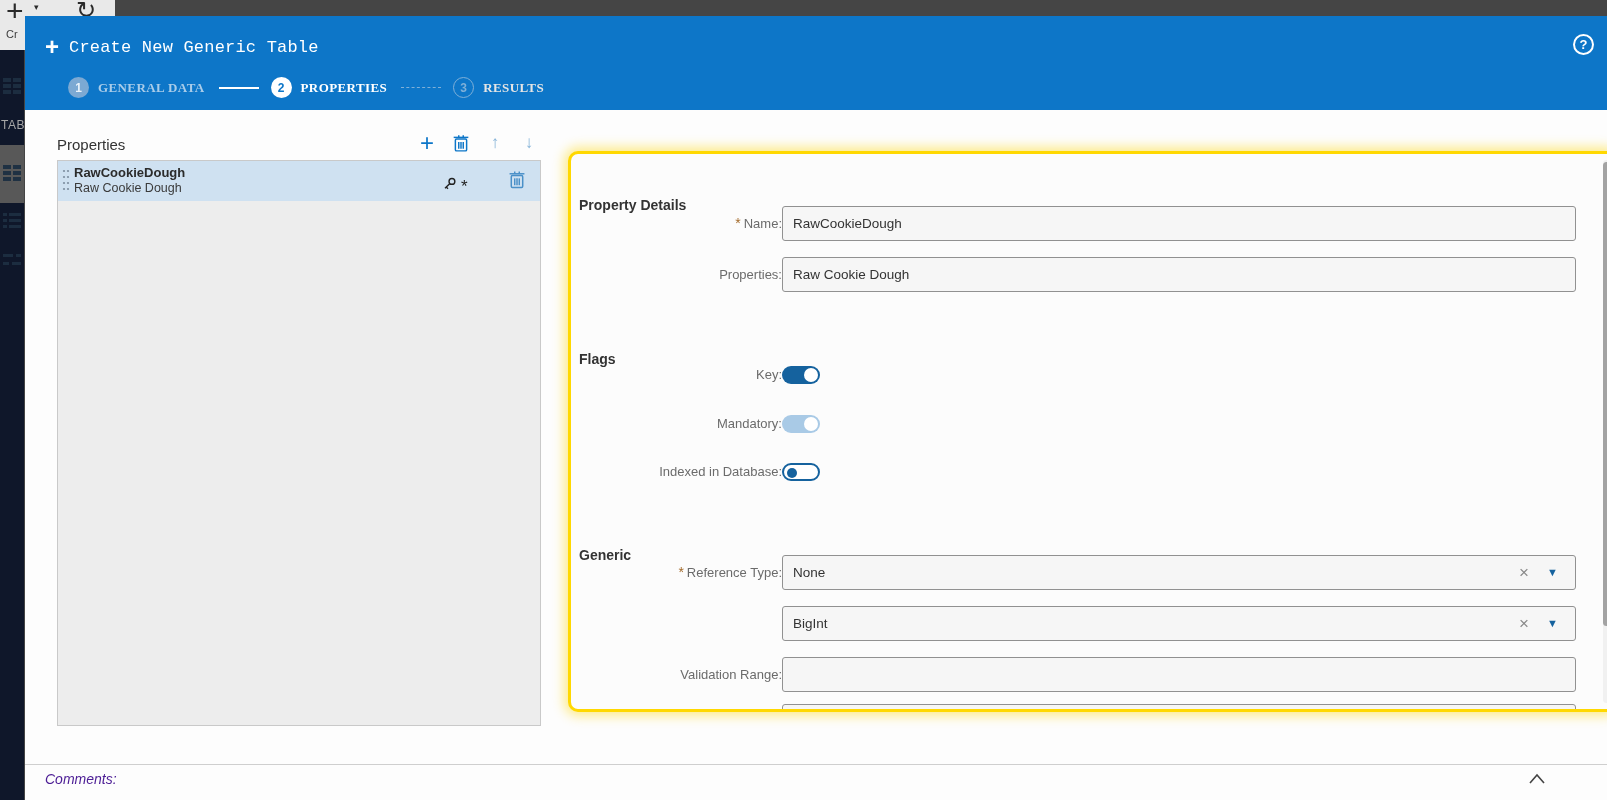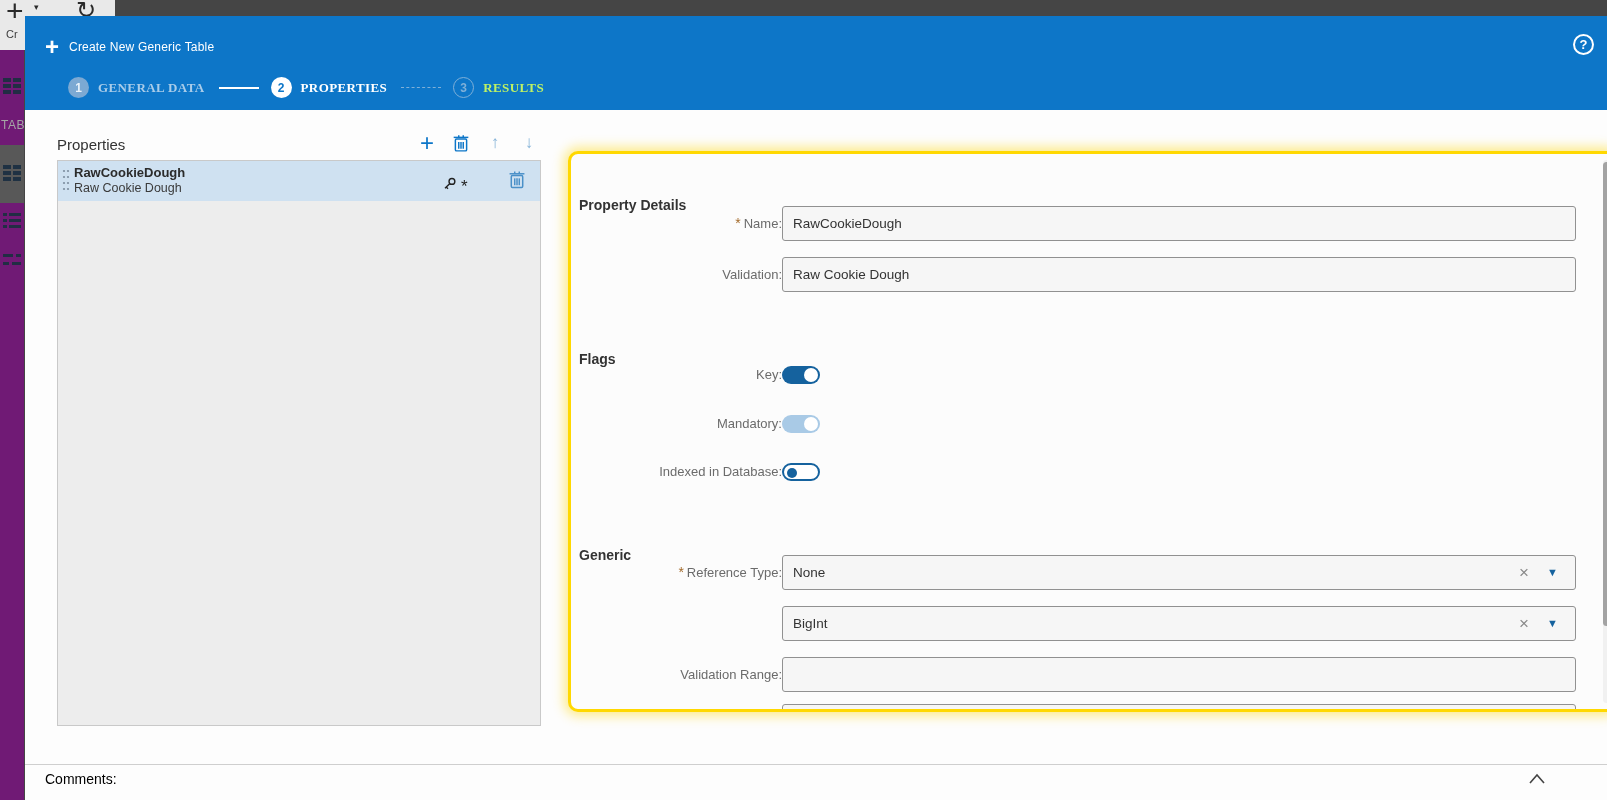--- a/index.html
+++ b/index.html
@@ -6,43 +6,43 @@
   html,body { width:1607px; height:800px; overflow:hidden; }
   body { font-family: "Liberation Sans", "DejaVu Sans", sans-serif; background:#454545; position:relative; }
   .abs { position:absolute; }
 
   
   .bg-toolbar { left:0; top:0; width:115px; height:50px; background:#e9e9e9; overflow:hidden; }
   .bg-plus { left:6px; top:-6px; font-size:30px; font-weight:400; color:#2a2a2a; }
   .bg-plus-caret { left:34px; top:2px; font-size:9px; color:#2a2a2a; }
   .bg-refresh { left:76px; top:-4px; font-size:24px; color:#2a2a2a; }
   .bg-create-label { left:6px; top:28px; font-size:11px; color:#3c3c3c; }
-  .bg-sidebar { left:0; top:50px; width:24px; height:750px; background:#701a75; overflow:hidden; }
+  .bg-sidebar { left:0; top:50px; width:24px; height:750px; background:#0f172a; overflow:hidden; }
   .bg-side-ico { left:3px; width:20px; height:17px; opacity:.95; }
   .bg-tab-label { left:1px; top:68px; font-size:12px; color:#a5a5a5; letter-spacing:.5px; }
   .bg-side-sel { left:0; top:95px; width:25px; height:58px; background:#585858; }
 
   
   .modal { left:25px; top:16px; width:1582px; height:784px; background:#fdfdfd; }
   .mheader { left:0; top:0; width:1582px; height:94px; background:#0d76c8; }
   .mtitle-row { left:20px; top:18px; height:26px; display:flex; align-items:center; gap:10px; color:#fff; }
   .mtitle-plus { font-size:24px; font-weight:700; line-height:22px; }
-  .mtitle-text { font-size:12px; font-weight:500; letter-spacing:.2px; }
+  .mtitle-text { font-size:17px; font-weight:500; letter-spacing:.2px;font-family:Liberation Mono, monospace; }
   .help-btn { left:1548px; top:18px; width:21px; height:21px; border:2px solid #fff; border-radius:50%;
               color:#fff; font-size:13px; font-weight:700; text-align:center; line-height:17px; }
 
   
   .stepper { left:43px; top:61px; display:flex; align-items:center; }
   .step-circle { width:21px; height:21px; border-radius:50%; font-size:12px; font-weight:700;
                  display:flex; align-items:center; justify-content:center; }
   .step-done  { background:#7ca9d3; color:#eaf3fb; }
   .step-active{ background:#ffffff; color:#0d76c8; }
   .step-next  { background:transparent; color:#7fb0d8; border:1px solid #7fb0d8; }
   .step-label { font-size:13px; font-weight:700; letter-spacing:.4px; margin:0 14px 0 9px;font-family:Liberation Serif, serif; }
-  .lbl-done { color:#a9cce9; } .lbl-active { color:#ffffff; } .lbl-next { color:#bef264; }
+  .lbl-done { color:#a9cce9; } .lbl-active { color:#ffffff; } .lbl-next { color:#e5e5e5; }
   .step-line-solid  { width:40px; height:0; border-top:2px solid #fff; margin-right:12px; }
   .step-line-dashed { width:40px; height:0; border-top:1px dashed #7fb0d8; margin-right:12px; }
 
   
   .props-title { left:32px; top:120px; font-size:15px; color:#333; }
   .props-tools { left:392px; top:116px; display:flex; align-items:center; gap:14px; }
   .tool-btn { width:20px; height:22px; display:flex; align-items:center; justify-content:center; }
   .tool-plus { color:#0d76c8; font-size:24px; font-weight:400; line-height:20px; }
   .tool-arrow { font-size:17px; color:#85b3d8; }
   .props-list { left:32px; top:144px; width:484px; height:566px; background:#ededed; border:1px solid #c9c9c9; overflow:hidden; }
@@ -76,21 +76,21 @@
   .tg-disabled { background:#a9cae6; } .tg-disabled .knob { right:2px; }
   .tg-off { background:#fff; border:2px solid #15629e; }
   .tg-off .knob { left:3px; top:3px; width:10px; height:10px; background:#15629e; }
 
   
   .dp-sb-track { right:3px; top:6px; width:7px; height:543px; background:#f1f1f1; border-radius:4px; }
   .dp-sb-thumb { right:3px; top:8px; width:7px; height:464px; background:#a3a3a3; border-radius:4px; }
 
   
   .footer-divider { left:0; top:748px; width:1582px; height:1px; background:#cfcfcf; }
-  .comments-label { left:20px; top:755px; font-size:14px; color:#000000; }
+  .comments-label { left:20px; top:755px; font-size:14px; color:#4c1d95;font-style:italic; }
   .collapse-chevron { left:1503px; top:757px; width:18px; height:12px; }
 </style>
 </head>
 <body>
 
 <div class="abs bg-toolbar">
   <span class="abs bg-plus">+</span>
   <span class="abs bg-plus-caret">▾</span>
   <span class="abs bg-refresh">↻</span>
   <span class="abs bg-create-label">Cr</span>
@@ -220,21 +220,21 @@
 
   <div class="abs details-panel">
     <span class="abs dp-heading" style="top:12px">Property Details</span>
 
     <div class="abs dp-row" style="top:52px; left:16px;">
       <span class="dp-row-label"><span class="req">*</span><span>Name:</span></span>
     </div>
     <input class="abs dp-input" style="top: 52px;" value="RawCookieDough">
 
     <div class="abs dp-row" style="top:103px; left:16px;">
-      <span class="dp-row-label">Validation:</span>
+      <span class="dp-row-label">Properties:</span>
     </div>
     <input class="abs dp-input" style="top: 103px;" value="Raw Cookie Dough">
 
     <span class="abs dp-heading" style="top:166px">Flags</span>
 
     <div class="abs dp-row" style="top:203px; left:16px;">
       <span class="dp-row-label">Key:</span>
     </div>
     <div class="abs toggle tg-on" style="top:212px">
         <div class="knob"></div>

